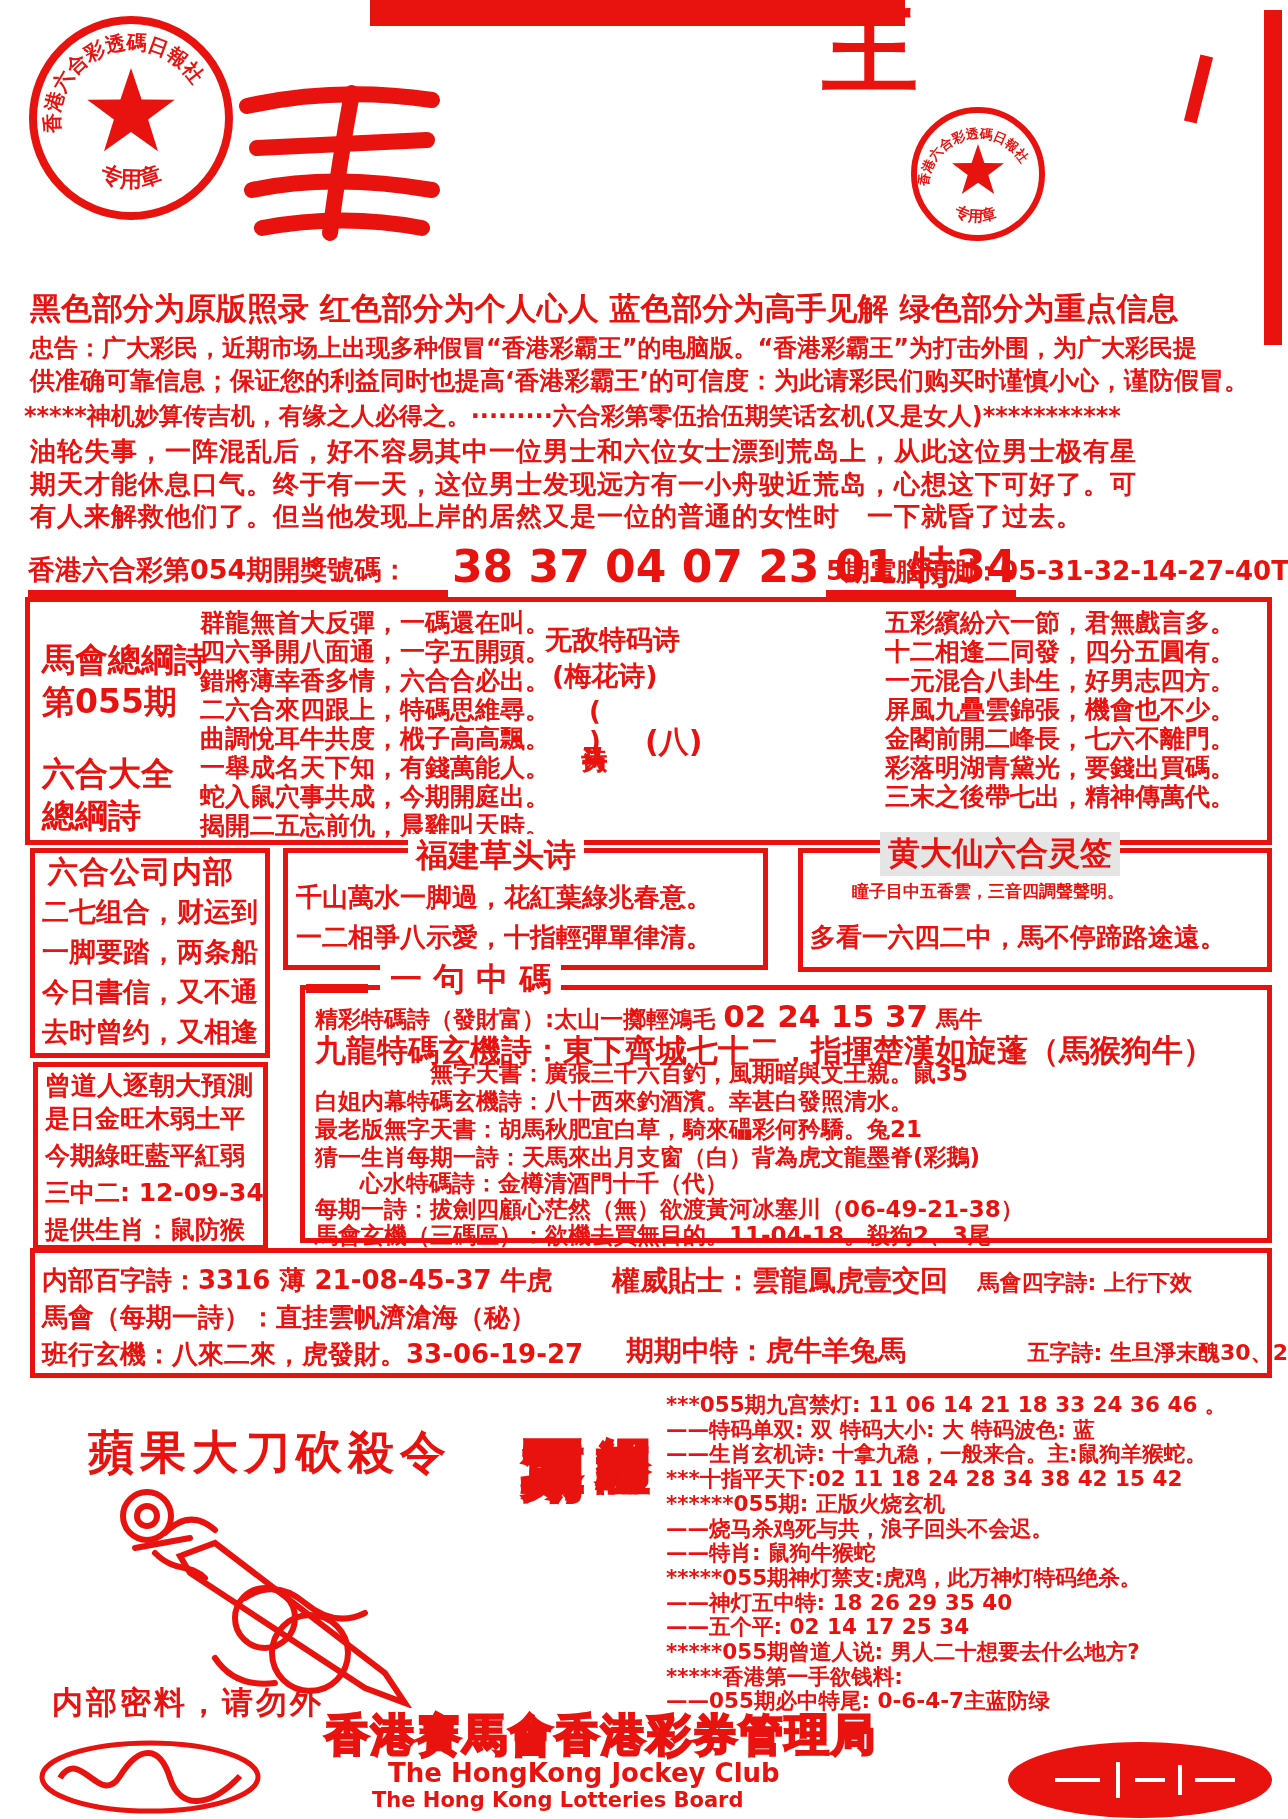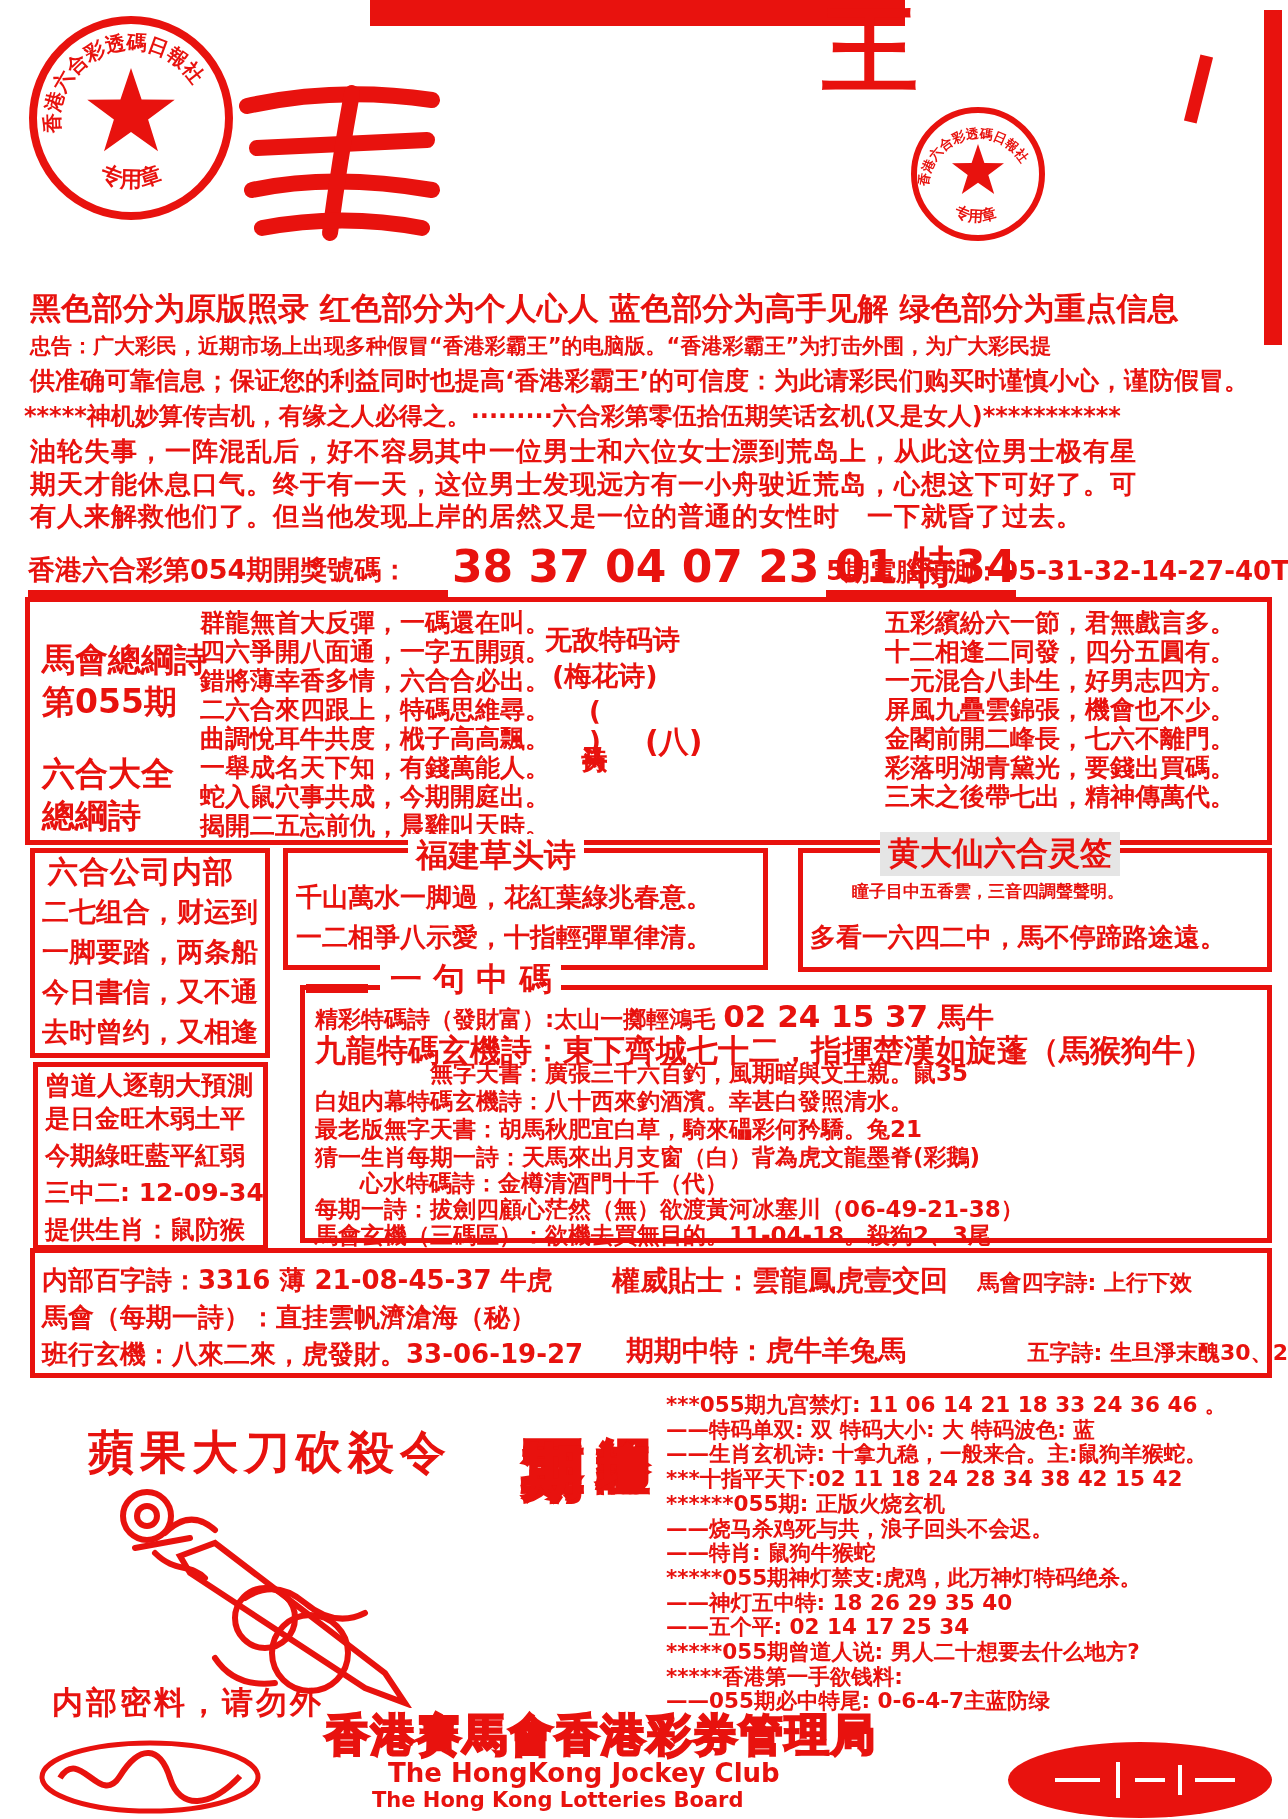--- a/index.html
+++ b/index.html
@@ -60,21 +60,21 @@
     </text>
     <text font-size="15" font-weight="bold" fill="#e8120e" font-family="DejaVu Sans, sans-serif">
       <textPath href="#arcB2" startOffset="26%">专用章</textPath>
     </text>
   </svg>
 
   <div class="bar" style="left:1264px;top:10px;width:18px;height:335px;"></div>
   <div class="bar" style="left:1192px;top:55px;width:13px;height:68px;transform:rotate(14deg);"></div>
 
   <div class="abs b line" style="left:30px;top:288px;font-size:31px;">黑色部分为原版照录 红色部分为个人心人 蓝色部分为高手见解 绿色部分为重点信息</div>
-  <div class="abs b line" style="left:30px;top:332px;font-size:21px;">忠告：广大彩民，近期市场上出现多种假冒“香港彩霸王”的电脑版。“香港彩霸王”为打击外围，为广大彩民提</div>
+  <div class="abs b line" style="left:30px;top:332px;font-size:24px;">忠告：广大彩民，近期市场上出现多种假冒“香港彩霸王”的电脑版。“香港彩霸王”为打击外围，为广大彩民提</div>
   <div class="abs b line" style="left:30px;top:364px;font-size:25px;">供准确可靠信息；保证您的利益同时也提高‘香港彩霸王’的可信度：为此请彩民们购买时谨慎小心，谨防假冒。</div>
   <div class="abs b line" style="left:24px;top:400px;font-size:24px;">*****神机妙算传吉机，有缘之人必得之。·········六合彩第零伍拾伍期笑话玄机(又是女人)***********</div>
   <div class="abs b line" style="left:30px;top:434px;font-size:26px;letter-spacing:1px;">油轮失事，一阵混乱后，好不容易其中一位男士和六位女士漂到荒岛上，从此这位男士极有星</div>
   <div class="abs b line" style="left:30px;top:499px;font-size:26px;letter-spacing:1px;">有人来解救他们了。但当他发现上岸的居然又是一位的普通的女性时　一下就昏了过去。</div>
   <div class="abs b line" style="left:30px;top:467px;font-size:26px;letter-spacing:1px;">期天才能休息口气。终于有一天，这位男士发现远方有一小舟驶近荒岛，心想这下可好了。可</div>
 
   <div class="abs b line" style="left:28px;top:552px;font-size:27px;">香港六合彩第054期開獎號碼：</div>
   <div class="abs b line" style="left:452px;top:538px;font-size:44px;">38 37 04 07 23 01 特34</div>
   <div class="abs b line" style="left:826px;top:554px;font-size:26px;">5期電腦預測：05-31-32-14-27-40T17</div>
   <div class="bar" style="left:28px;top:590px;width:420px;height:11px;"></div>
@@ -129,21 +129,21 @@
   <div class="box" style="left:798px;top:848px;width:474px;height:124px;"></div>
   <div class="abs b line" style="left:880px;top:832px;font-size:32px;background:#e5e5e5;padding:0 8px;">黄大仙六合灵签</div>
   <div class="abs b line" style="left:852px;top:880px;font-size:17px;">瞳子目中五香雲，三音四調聲聲明。</div>
   <div class="abs b line" style="left:810px;top:920px;font-size:26px;">多看一六四二中，馬不停蹄路途遠。</div>
 
   <div class="box" style="left:300px;top:985px;width:972px;height:258px;"></div>
   <div class="bar" style="left:306px;top:984px;width:62px;height:9px;"></div>
   <div class="abs b line" style="left:380px;top:958px;font-size:32px;background:#fff;padding:0 10px;">一 句 中 碼</div>
 
   <div class="abs b line" style="left:315px;top:998px;">
-    <span style="font-size:23px;">精彩特碼詩（發財富）:太山一擲輕鴻毛 </span><span style="font-size:31px;">02 24 15 37</span><span style="font-size:28px;"> 馬牛</span>
+    <span style="font-size:23px;">精彩特碼詩（發財富）:太山一擲輕鴻毛 </span><span style="font-size:31px;">02 24 15 37</span><span style="font-size:23px;"> 馬牛</span>
   </div>
   <div class="abs b line" style="left:315px;top:1030px;font-size:31px;">九龍特碼玄機詩：東下齊城七十二，指揮楚漢如旋蓬（馬猴狗牛）</div>
   <div class="abs b line" style="left:430px;top:1058px;font-size:23px;">無字天書：廣張三千六百釣，風期暗與文王親。鼠35</div>
   <div class="abs b line" style="left:315px;top:1086px;font-size:23px;">白姐内幕特碼玄機詩：八十西來釣酒濱。幸甚白發照清水。</div>
   <div class="abs b line" style="left:315px;top:1114px;font-size:23px;">最老版無字天書：胡馬秋肥宜白草，騎來礧彩何矜驕。兔21</div>
   <div class="abs b line" style="left:315px;top:1142px;font-size:23px;">猜一生肖每期一詩：天馬來出月支窗（白）背為虎文龍墨脊(彩鵝)</div>
   <div class="abs b line" style="left:360px;top:1168px;font-size:23px;">心水特碼詩：金樽清酒門十千（代）</div>
   <div class="abs b line" style="left:315px;top:1194px;font-size:23px;">每期一詩：拔劍四顧心茫然（無）欲渡黃河冰塞川（06-49-21-38）</div>
   <div class="abs b line" style="left:315px;top:1220px;font-size:23px;">馬會玄機（三碼區）：欲機去買無目的。11-04-18。殺狗2、3尾</div>
 

